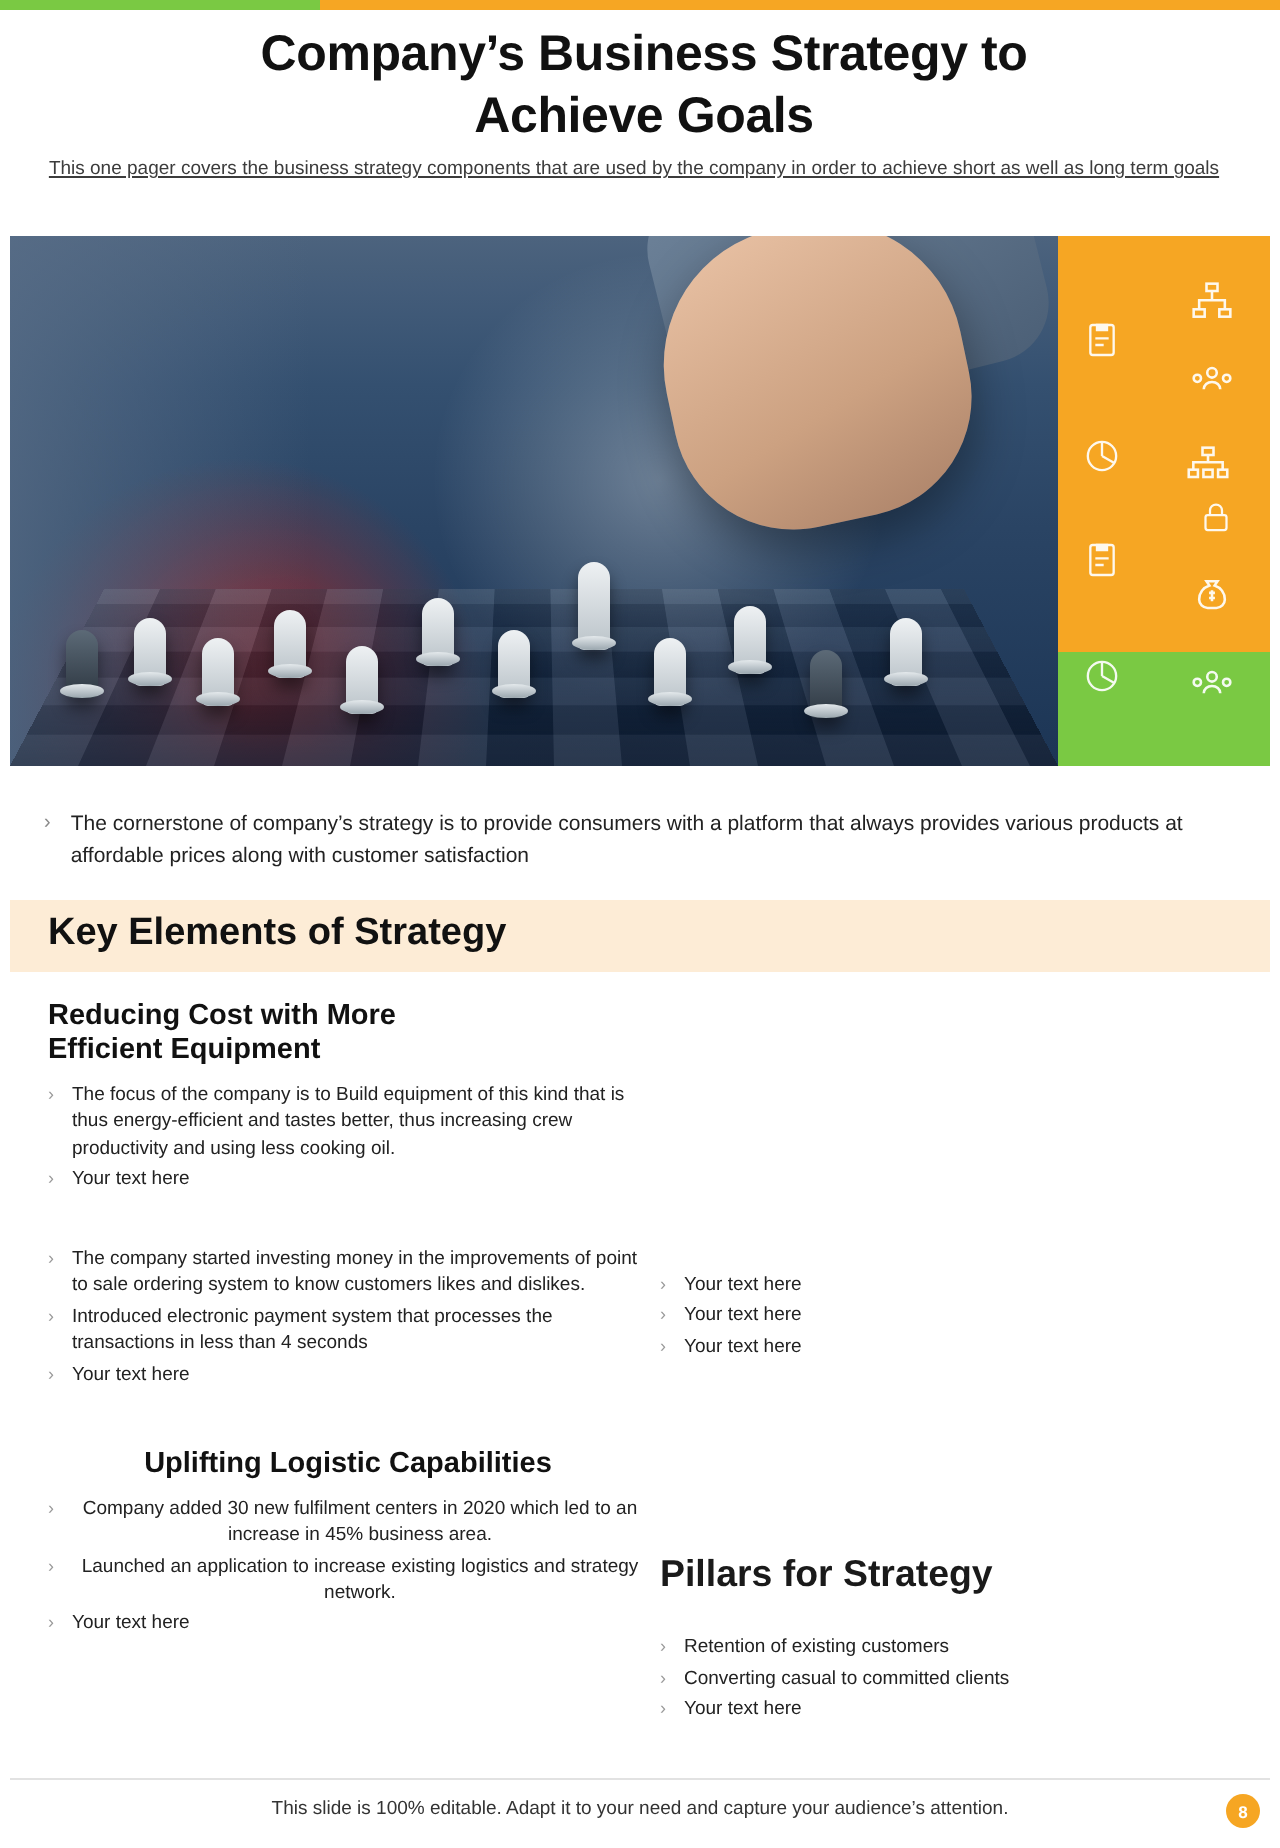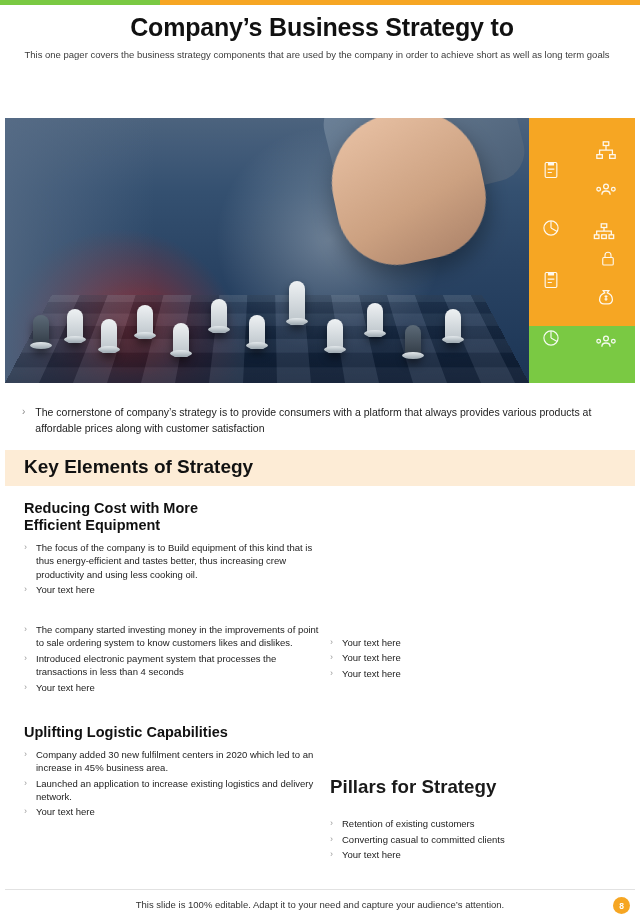--- a/index.html
+++ b/index.html
@@ -16,21 +16,21 @@
   .top-bar-green{position:absolute;top:0;left:0;width:160px;height:5px;background:#7ac943;}
 
   
   .header{position:absolute;top:12px;left:22px;width:600px;text-align:center;}
   .title{
     font-size:25px;font-weight:bold;line-height:1.22;letter-spacing:-0.2px;
     color:#111111;margin:0;
   }
   .subtitle{
     margin-top:6px;
-    font-size:9.5px;line-height:1.35;color:#3c3c3c;width:590px;
+    font-size:9.5px;line-height:1.35;color:#3c3c3c;width:590px;text-decoration:underline;
   }
 
   
   .hero{position:absolute;top:118px;left:5px;width:630px;height:265px;overflow:hidden;}
   .photo{
     position:absolute;top:0;left:0;width:524px;height:265px;
     background:
       radial-gradient(circle at 62% 46%, rgba(255,255,255,0.30) 0%, rgba(255,255,255,0) 32%),
       radial-gradient(circle at 22% 88%, rgba(190,35,30,0.85) 0%, rgba(190,35,30,0) 26%),
       linear-gradient(180deg,#4d637d 0%, #35506e 28%, #2b4462 55%, #1d3553 100%);
@@ -132,20 +132,21 @@
 </style>
 </head>
 <body>
 
 <div class="top-bar"></div>
 <div class="top-bar-green"></div>
 
 <div class="header">
   <h1 class="title">
     <span>Company’s Business Strategy to</span><br>
+    <span>Achieve Goals</span>
   </h1>
   <div class="subtitle">This one pager covers the business strategy components that are used by the company in order to achieve short as well as long term goals</div>
 </div>
 
 <div class="hero">
   <div class="photo">
     <div class="blur-left"></div>
     <div class="board"></div>
     <div class="pawn dark" style="left:28px;bottom:34px;"></div>
     <div class="pawn" style="left:62px;bottom:40px;"></div>
@@ -280,32 +281,32 @@
           <span class="chev">›</span>
           <span>Introduced electronic payment system that processes the transactions in less than 4 seconds</span>
         </li>
       <li>
           <span class="chev">›</span>
           <span>Your text here</span>
         </li>
     </ul>
   </div>
 
-  <div class="block" style="margin-top:30px;">
+  <div class="block" style="margin-top:30px;text-align:center;">
     <h3>
       <span>Uplifting Logistic Capabilities</span>
     </h3>
     <ul class="bullets">
       <li>
           <span class="chev">›</span>
           <span>Company added 30 new fulfilment centers in 2020 which led to an increase in 45% business area.</span>
         </li>
       <li>
           <span class="chev">›</span>
-          <span>Launched an application to increase existing logistics and delivery network.</span>
+          <span>Launched an application to increase existing logistics and strategy network.</span>
         </li>
       <li>
           <span class="chev">›</span>
           <span>Your text here</span>
         </li>
     </ul>
   </div>
 </div>
 
 <div class="col-right">

